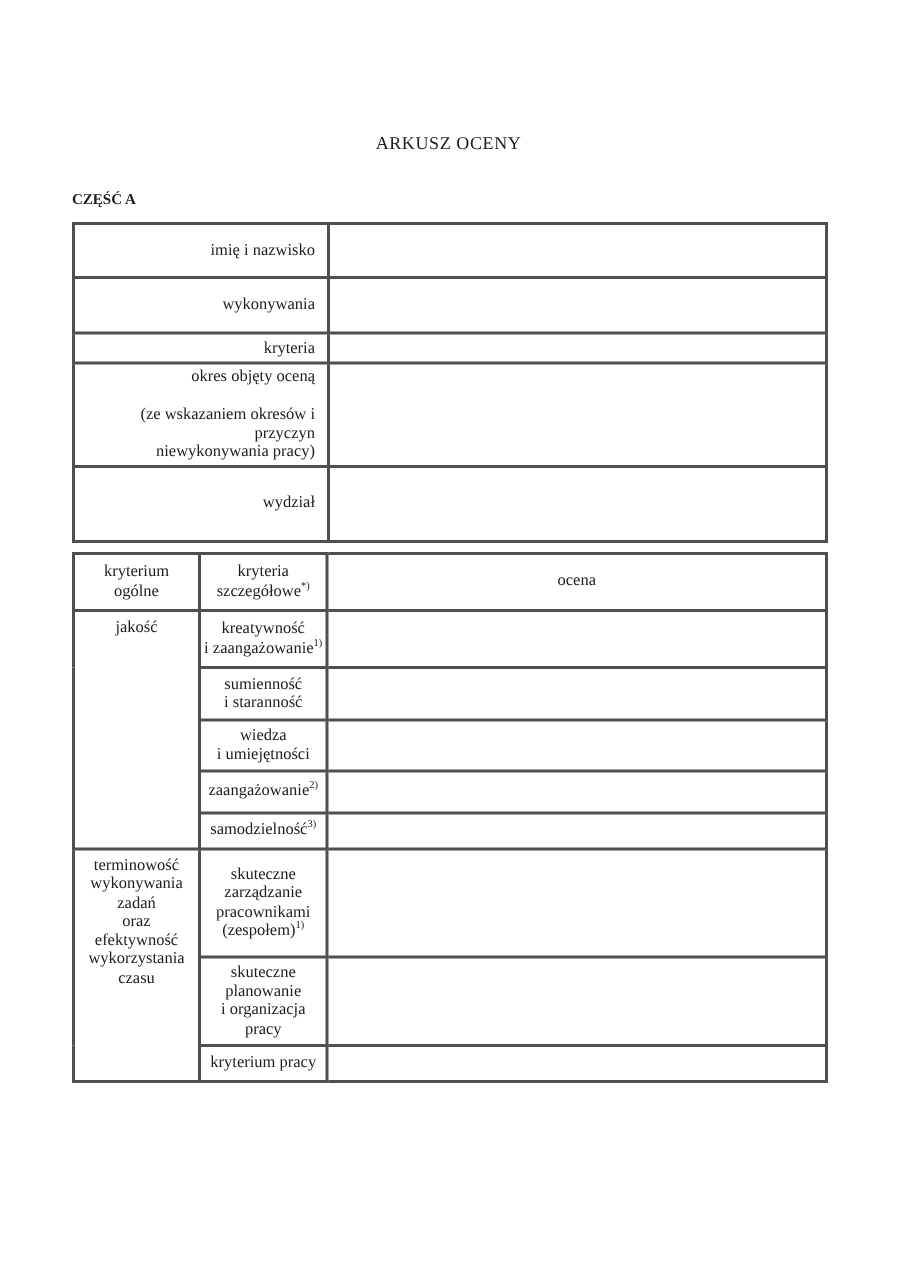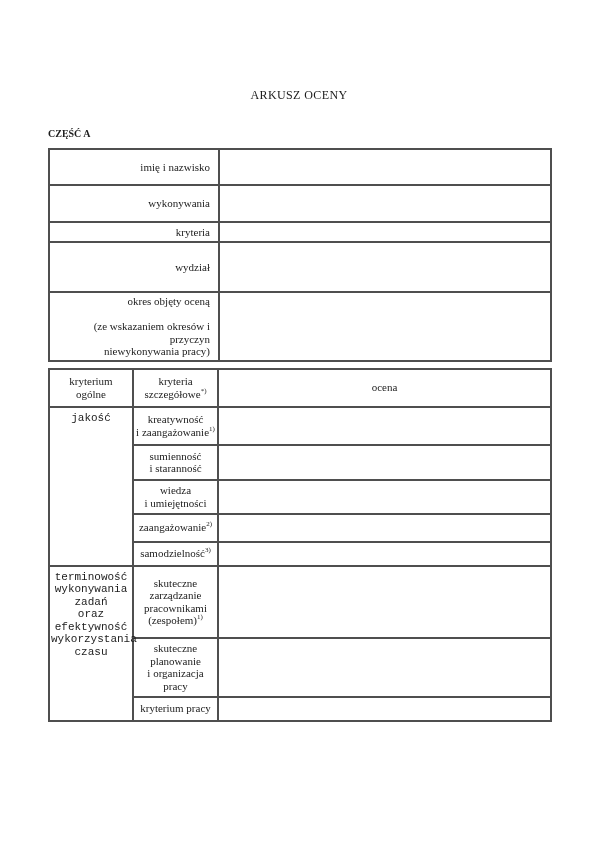--- a/index.html
+++ b/index.html
@@ -37,21 +37,21 @@
     border: 2px solid #4f4f4f;
     font-size: 11px;
     line-height: 12.5px;
     white-space: pre-line;
     vertical-align: middle;
     padding: 2px 1px;
   }
   .a-label { text-align: right; padding: 2px 8px 2px 1px; }
   .a-value { }
   .b-cell { text-align: center; margin-top: 32px; }
-  .b-group { text-align: center; vertical-align: top; padding-top: 4px; font-family: Liberation Mono, monospace; }
+  .b-group { text-align: center; vertical-align: top; padding-top: 4px; }
   .b-header { text-align: center; }
   sup { font-size: 7px; line-height: 0; vertical-align: super; }
 </style>
 </head>
 <body>
 
 <div class="page">
 
   <div class="doc-title">ARKUSZ OCENY</div>
 
@@ -68,29 +68,29 @@
         <td class="a-value"></td>
       </tr>
       <tr style="height:37px">
         <td class="a-label"><span>wykonywania</span></td>
         <td class="a-value"></td>
       </tr>
       <tr style="height:20px">
         <td class="a-label"><span>kryteria</span></td>
         <td class="a-value"></td>
       </tr>
-      <tr style="height:50px">
-        <td class="a-label"><span>wydział</span></td>
-        <td class="a-value"></td>
-      </tr>
       <tr style="height:61px">
         <td class="a-label"><span>okres objęty oceną
 
 (ze wskazaniem okresów i przyczyn
 niewykonywania pracy)</span></td>
+        <td class="a-value"></td>
+      </tr>
+      <tr style="height:50px">
+        <td class="a-label"><span>wydział</span></td>
         <td class="a-value"></td>
       </tr>
     </tbody>
   </table>
 
 
   <table id="table-b">
     <colgroup>
         <col style="width:84px">
         <col style="width:85px">

